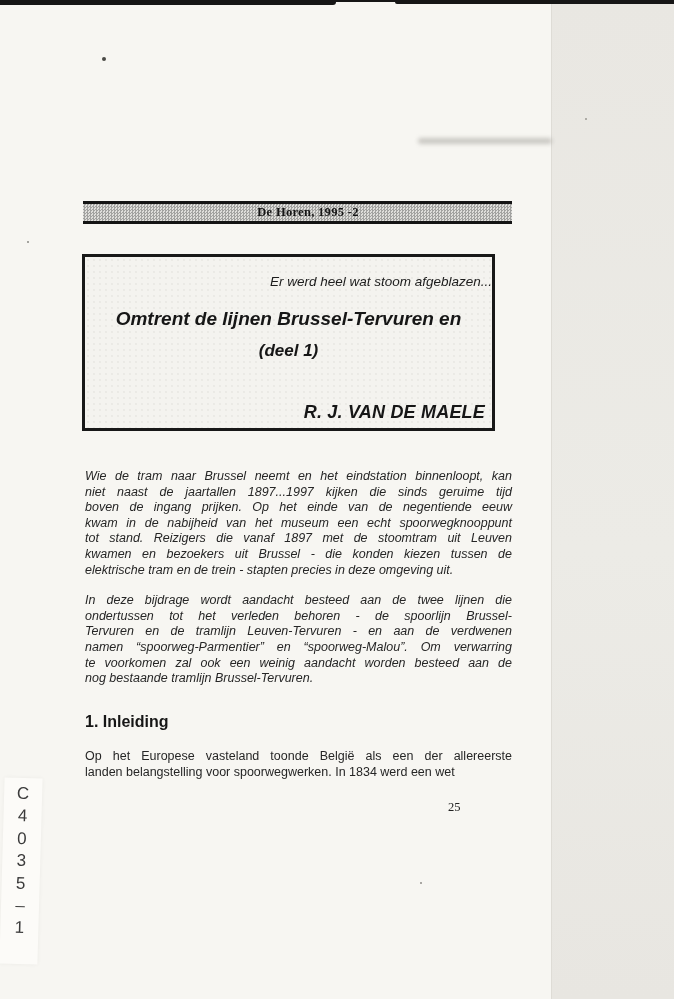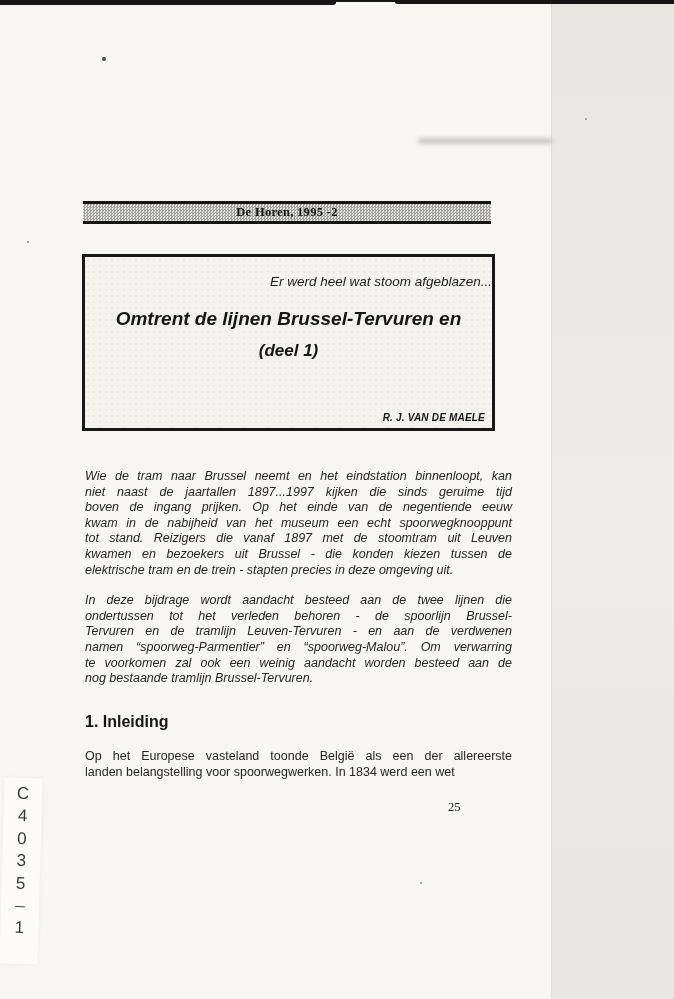--- a/index.html
+++ b/index.html
@@ -31,21 +31,21 @@
   .speck2{left:27px;top:241px;width:2px;height:2px;background:#8a8a85;}
   .speck3{left:585px;top:118px;width:2px;height:2px;background:#9a9892;}
   .speck4{left:420px;top:882px;width:2px;height:2px;background:#8f8d88;}
 
   
   .banner{
     position:absolute;left:83px;top:201px;width:408px;height:17px;
     border-top:3px solid #141414;border-bottom:3px solid #141414;
     background:repeating-conic-gradient(#a2a2a0 0% 25%, #dfdedb 0% 50%);
     background-size:3px 3px;
-    display:flex;align-items:center;justify-content:center;
+    display:flex;align-items:center;justify-content:center;padding-left:21px;
   }
   .banner-title{
     font-family:"Liberation Serif", serif;
     font-weight:bold;font-size:12.5px;color:#151515;letter-spacing:0.3px;
   }
 
   
   .title-box{
     position:absolute;left:82px;top:254px;width:407px;height:171px;
     border:3px solid #181818;
@@ -61,21 +61,21 @@
     margin-top:18px;font-style:italic;font-weight:bold;font-size:19px;
     line-height:23px;color:#161616;
   }
   .article-title .line{text-align:center;}
   .part-label{
     margin-top:11px;text-align:center;
     font-style:italic;font-weight:bold;font-size:17px;color:#161616;
   }
   .author-name{
     position:absolute;right:7px;bottom:5px;
-    font-style:italic;font-weight:bold;font-size:10px;color:#161616;
+    font-style:italic;font-weight:bold;font-size:18px;color:#161616;
     letter-spacing:0.2px;
   }
 
   
   .body-text{position:absolute;left:85px;top:469px;width:427px;color:#262626;}
   .para{font-size:12.5px;line-height:15.6px;}
   .para.italic{font-style:italic;}
   .para .line{text-align:justify;text-align-last:justify;}
   .para .line.last{text-align-last:left;}
   .p2{margin-top:15px;}

